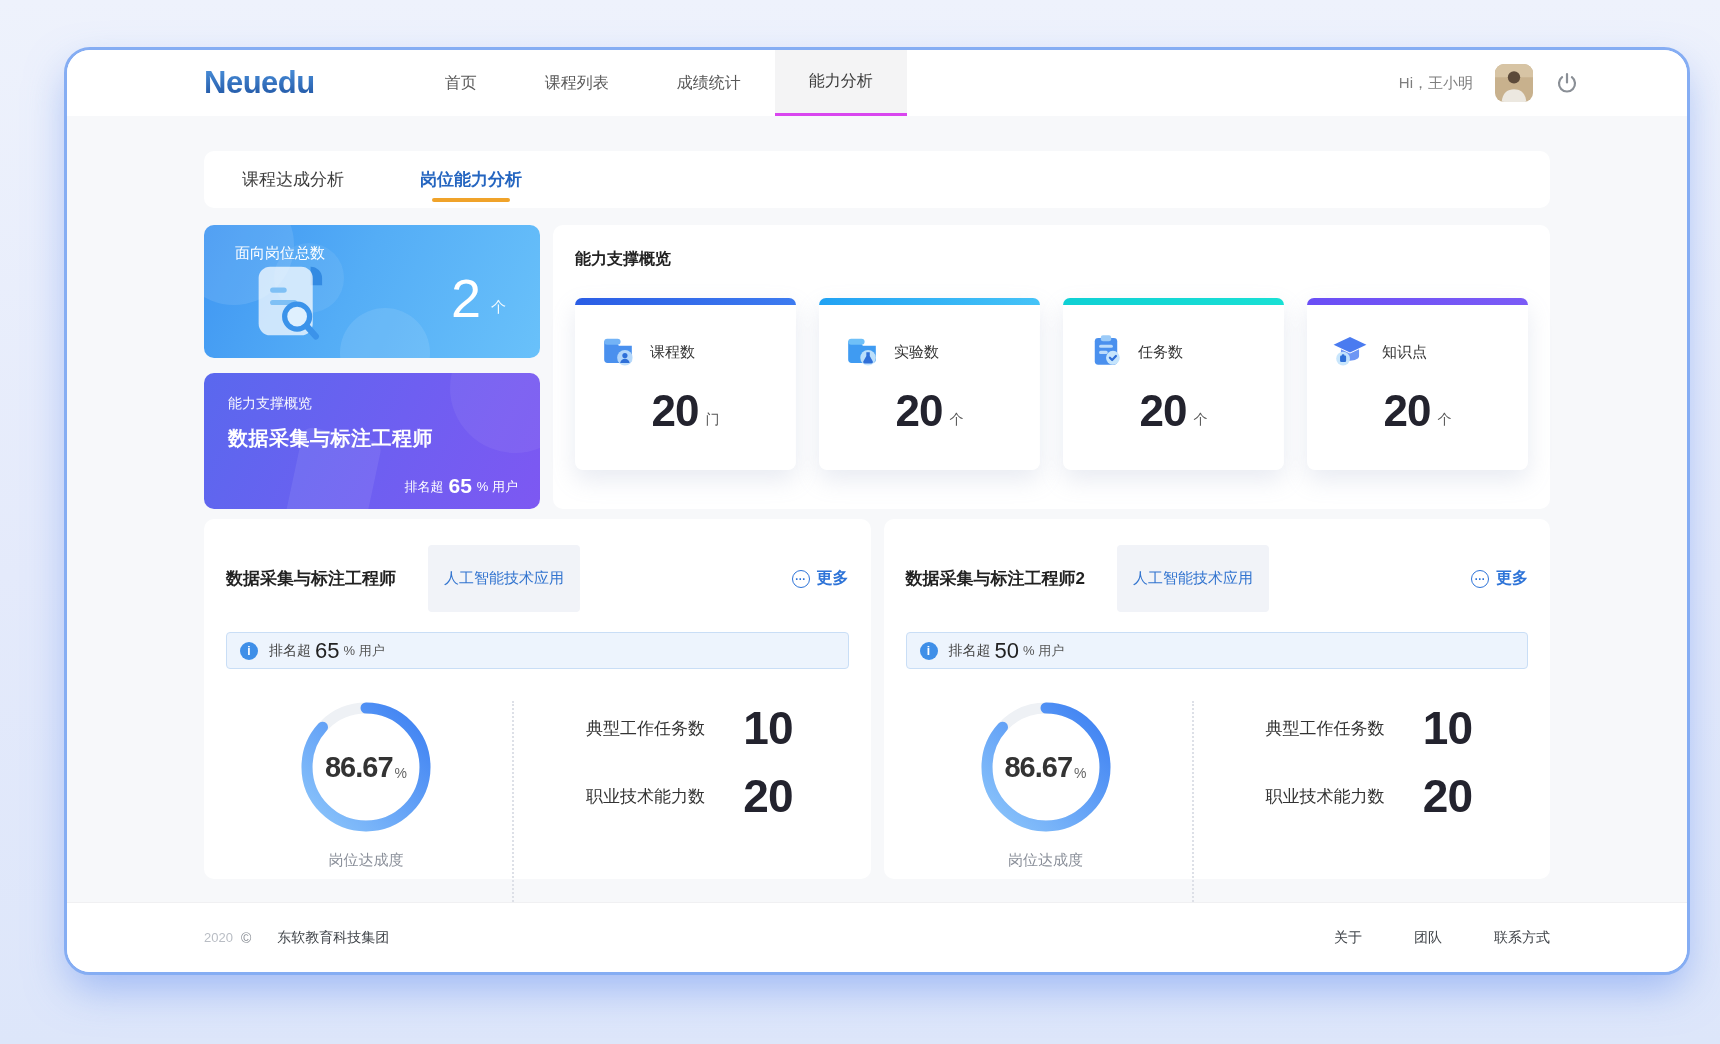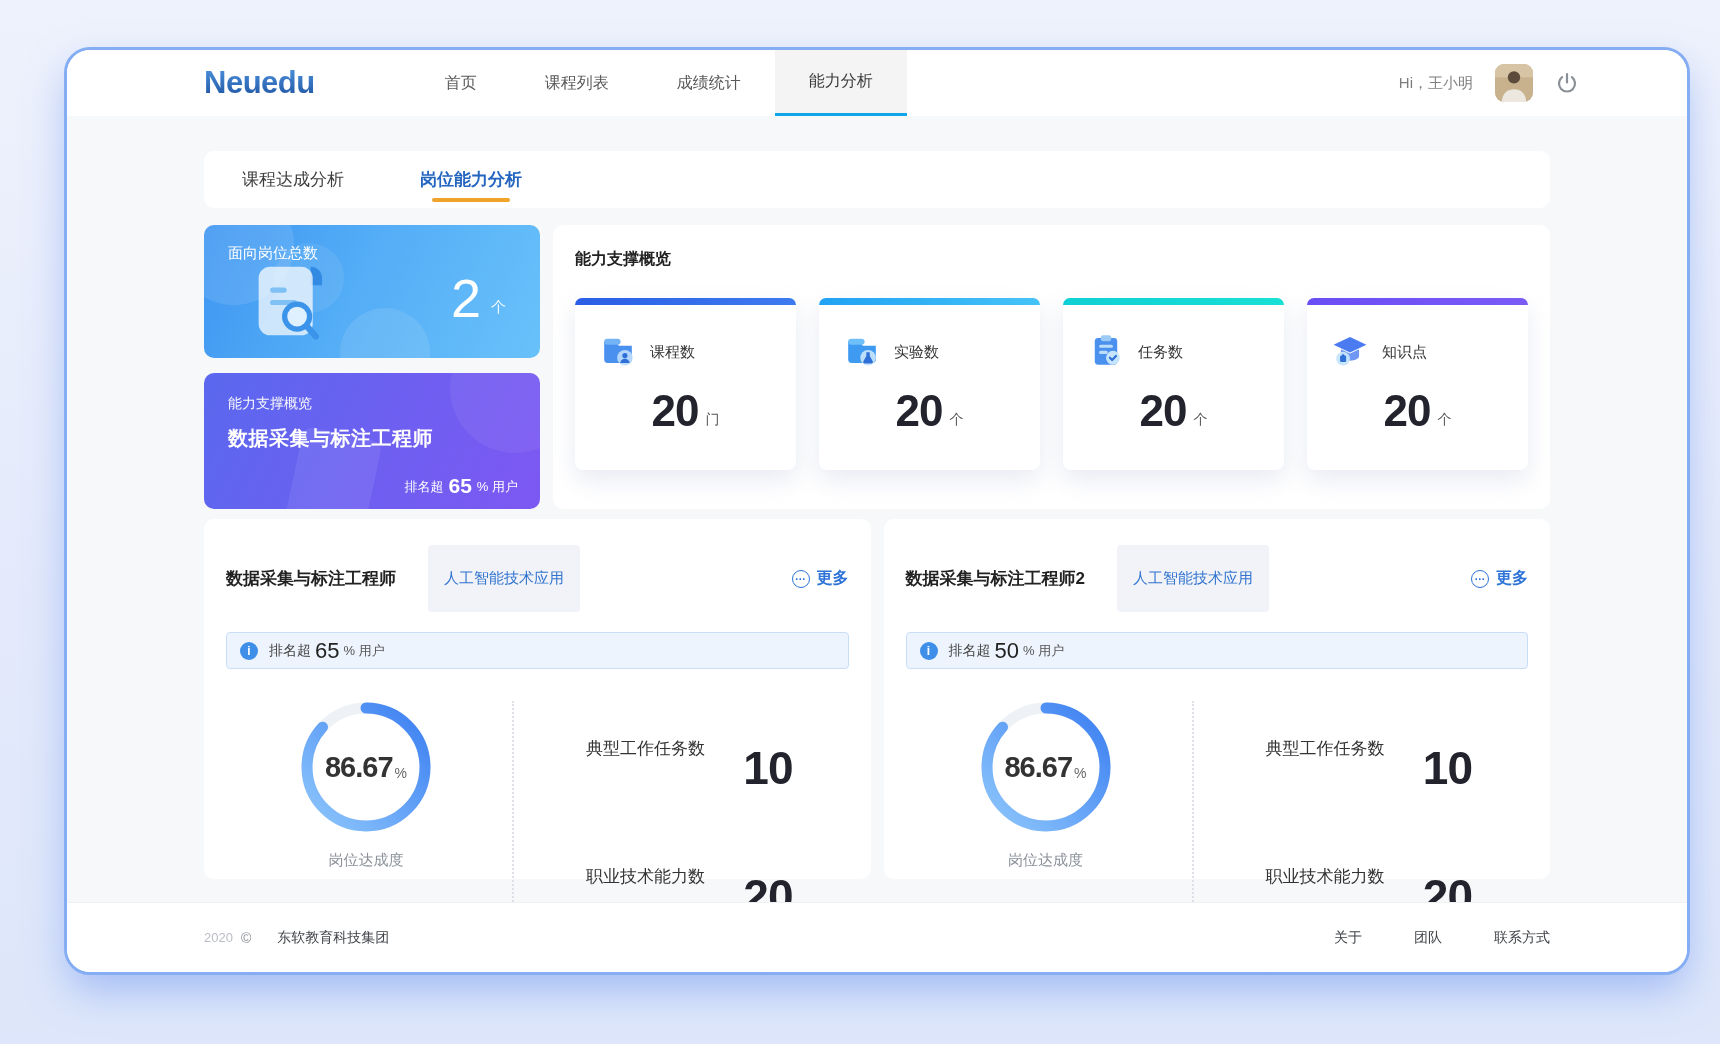--- a/index.html
+++ b/index.html
@@ -15,37 +15,37 @@
     box-shadow:0 18px 40px -4px rgba(110,150,240,.55);
     overflow:hidden; display:flex; flex-direction:column;
   }
   
   .topbar{ height:66px; background:#fff; display:flex; align-items:stretch; flex:0 0 auto; }
   .logo{ margin-left:137px; align-self:center; font-size:31px; font-weight:800; letter-spacing:-.5px;
     background:linear-gradient(180deg,#4f96e0,#1b4e9d); -webkit-background-clip:text; background-clip:text;
     -webkit-text-fill-color:transparent; color:#2b6cb8; }
   .nav{ display:flex; margin-left:96px; }
   .nav-item{ display:flex; align-items:center; padding:0 34px; font-size:16px; color:#595959; cursor:pointer; }
-  .nav-item.active{ background:#f4f4f5; border-bottom:3px solid #0ea5e9; color:#3c3c3c; }
+  .nav-item.active{ background:#f4f4f5; border-bottom:3px solid #d946ef; color:#3c3c3c; }
   .user-zone{ margin-left:auto; margin-right:108px; display:flex; align-items:center; gap:22px; }
   .greeting{ font-size:15px; color:#7d7d7d; }
   .avatar{ width:38px; height:38px; border-radius:9px; overflow:hidden; cursor:pointer; }
   .avatar svg{ display:block; }
   .power{ width:24px; height:24px; cursor:pointer; }
   
   .main{ flex:1; background:#f7f8fa; padding:35px 137px 0; }
   .tabbar{ height:57px; background:#fff; border-radius:10px; display:flex; align-items:center; padding:0 38px; gap:76px; }
   .tab{ position:relative; font-size:17px; color:#3d3d3d; height:100%; display:flex; align-items:center; cursor:pointer; }
   .tab.active{ color:#2465c0; font-weight:700; }
   .tab.active::after{ content:""; position:absolute; left:50%; transform:translateX(-50%); bottom:6px;
     width:78px; height:4px; border-radius:2px; background:#f0a32a; }
   .row-top{ margin-top:17px; display:flex; gap:13px; }
   .col-left{ width:336px; display:flex; flex-direction:column; gap:15px; }
   .card-blue{ height:133px; border-radius:10px; position:relative; overflow:hidden; color:#fff;
-    padding:19px 24px; background:linear-gradient(115deg,#3f96f2 0%,#54adf6 45%,#69c1fa 100%); }
+    padding:19px 31px; background:linear-gradient(115deg,#3f96f2 0%,#54adf6 45%,#69c1fa 100%); }
   .card-blue .deco1{ position:absolute; width:120px; height:120px; border-radius:50%; background:rgba(255,255,255,.10); left:-30px; top:-40px; }
   .card-blue .deco2{ position:absolute; width:90px; height:90px; border-radius:50%; background:rgba(255,255,255,.10); right:110px; bottom:-40px; }
   .card-blue .deco3{ position:absolute; width:70px; height:70px; border-radius:50%; background:rgba(255,255,255,.08); left:70px; top:18px; }
   .card-blue-title{ position:relative; font-size:15px; }
   .doc-ico{ position:absolute; left:38px; bottom:6px; }
   .big-count{ position:absolute; right:34px; top:46px; display:flex; align-items:flex-end; gap:10px; }
   .big-count .num{ font-size:54px; font-weight:500; line-height:1; }
   .big-count .unit{ font-size:15px; padding-bottom:8px; opacity:.95; }
   .card-purple{ height:136px; border-radius:10px; position:relative; overflow:hidden; color:#fff;
     padding:20px 24px; background:linear-gradient(115deg,#5a68ee 0%,#6e5ff1 55%,#7d58f2 100%); }
@@ -83,24 +83,24 @@
   .rank-text .val{ font-size:22px; font-weight:500; color:#222; line-height:1; }
   .rank-text .suf{ font-size:13px; color:#555; padding-bottom:2px; }
   .pos-body{ display:flex; margin-top:26px; }
   .donut-wrap{ width:280px; display:flex; flex-direction:column; align-items:center; padding-top:4px; }
   .donut-box{ position:relative; width:136px; height:136px; }
   .donut-center{ position:absolute; inset:0; display:flex; align-items:center; justify-content:center; gap:2px; }
   .donut-center .pct{ font-size:29px; font-weight:600; color:#333; letter-spacing:-1px; }
   .donut-center .pcu{ font-size:14px; color:#666; padding-top:12px; }
   .donut-caption{ margin-top:16px; font-size:15px; color:#8a8f99; }
   .v-divider{ width:0; border-left:2px dotted #dde0e7; margin:6px 8px 0 6px; height:208px; }
-  .stats{ flex:1; padding:10px 56px 0 64px; display:flex; flex-direction:column; gap:42px; }
+  .stats{ flex:1; padding:10px 56px 0 64px; display:flex; flex-direction:column; gap:22px; }
   .stat-row{ display:flex; align-items:center; justify-content:space-between; }
   .stat-label{ font-size:17px; color:#333; }
-  .stat-value{ font-size:46px; font-weight:600; color:#23232e; letter-spacing:-1px; line-height:1;margin-top:40px; }
+  .stat-value{ font-size:46px; font-weight:600; color:#23232e; letter-spacing:-1px; line-height:1; }
   
   .footer{ height:70px; flex:0 0 auto; background:#fff; border-top:1px solid #f0f0f2; display:flex; align-items:center; padding:0 137px; }
   .f-year{ font-size:13px; color:#b9bdc4; }
   .f-copy{ font-size:14px; color:#8a8f96; margin-left:8px; }
   .f-company{ font-size:14px; color:#3f4348; margin-left:26px; }
   .f-links{ margin-left:auto; display:flex; gap:52px; }
   .f-link{ font-size:14px; color:#3f4348; cursor:pointer; }
 </style>
 </head>
 <body>

